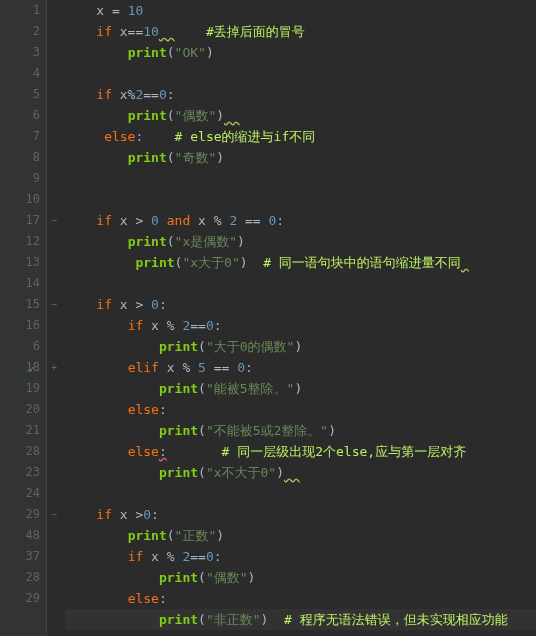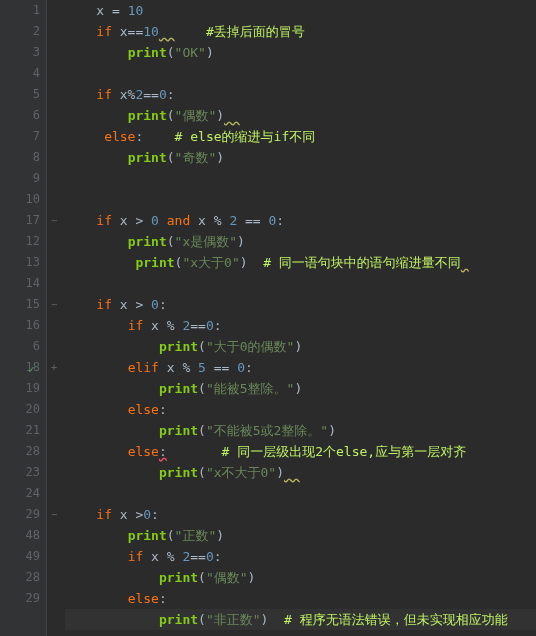--- a/index.html
+++ b/index.html
@@ -90,21 +90,21 @@
     <div class="line-no">6</div>
     <div class="line-no">18<span class="mark-check">✓</span></div>
     <div class="line-no">19</div>
     <div class="line-no">20</div>
     <div class="line-no">21</div>
     <div class="line-no">28</div>
     <div class="line-no">23</div>
     <div class="line-no">24</div>
     <div class="line-no">29</div>
     <div class="line-no">48</div>
-    <div class="line-no">49</div>
+    <div class="line-no">37</div>
     <div class="line-no">28</div>
     <div class="line-no">29</div>
     <div class="line-no current">30</div>
   </div>
 <div class="fold-col" id="foldcol">
     <div class="fold-cell"></div>
     <div class="fold-cell"></div>
     <div class="fold-cell"></div>
     <div class="fold-cell"></div>
     <div class="fold-cell"></div>

